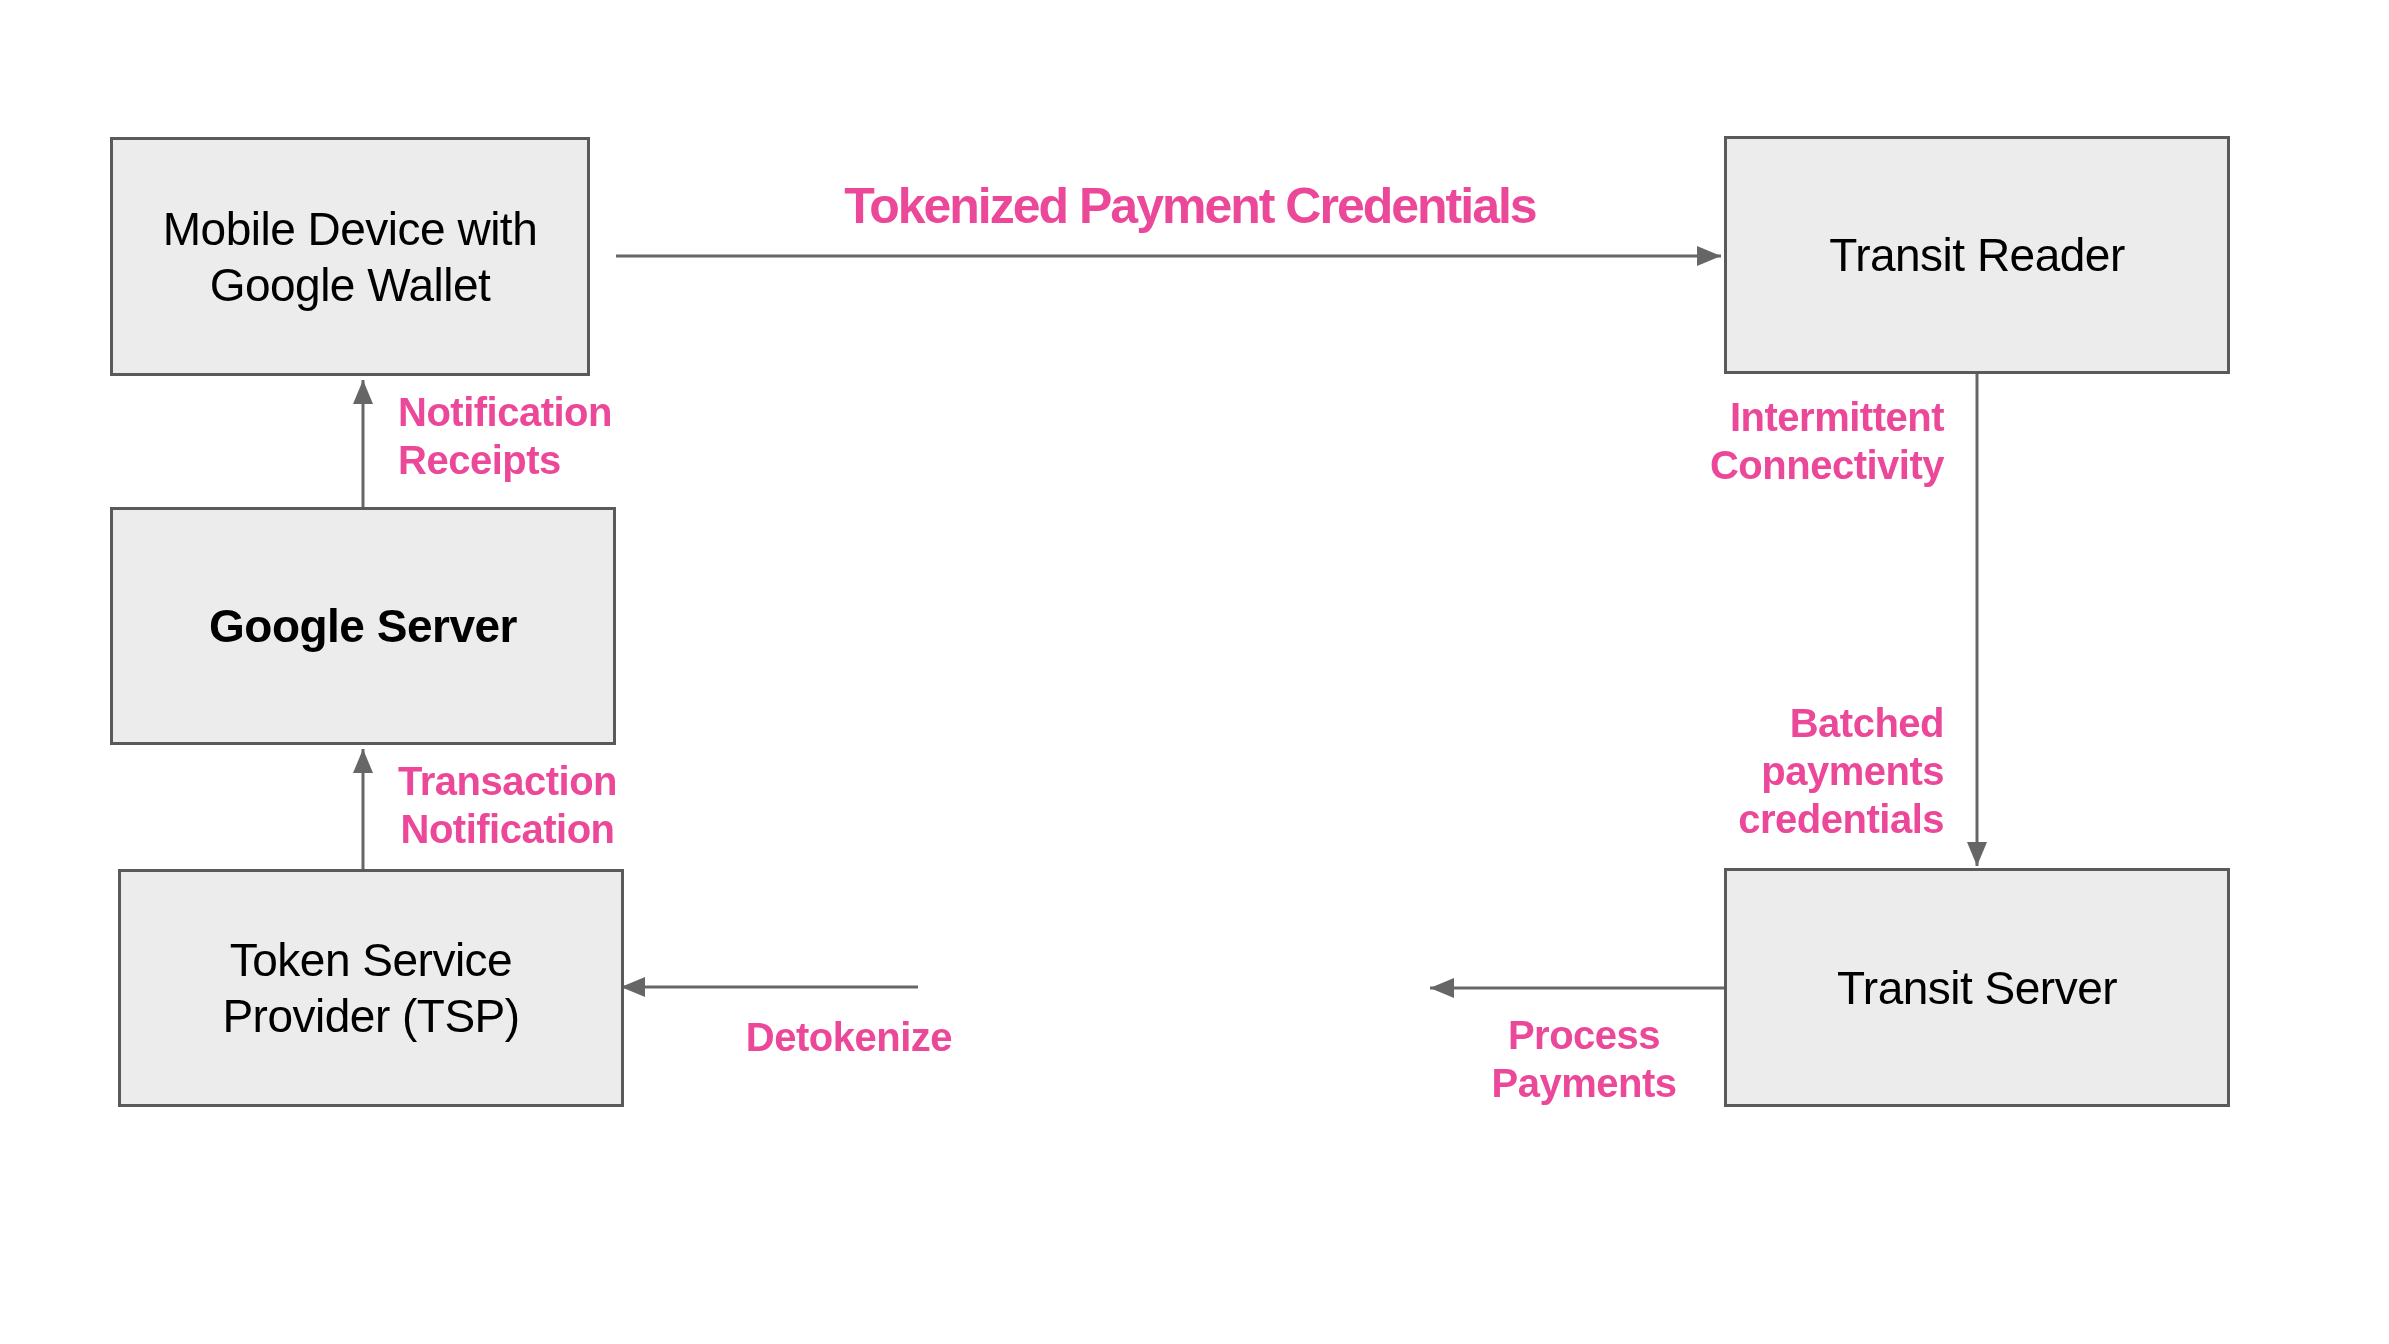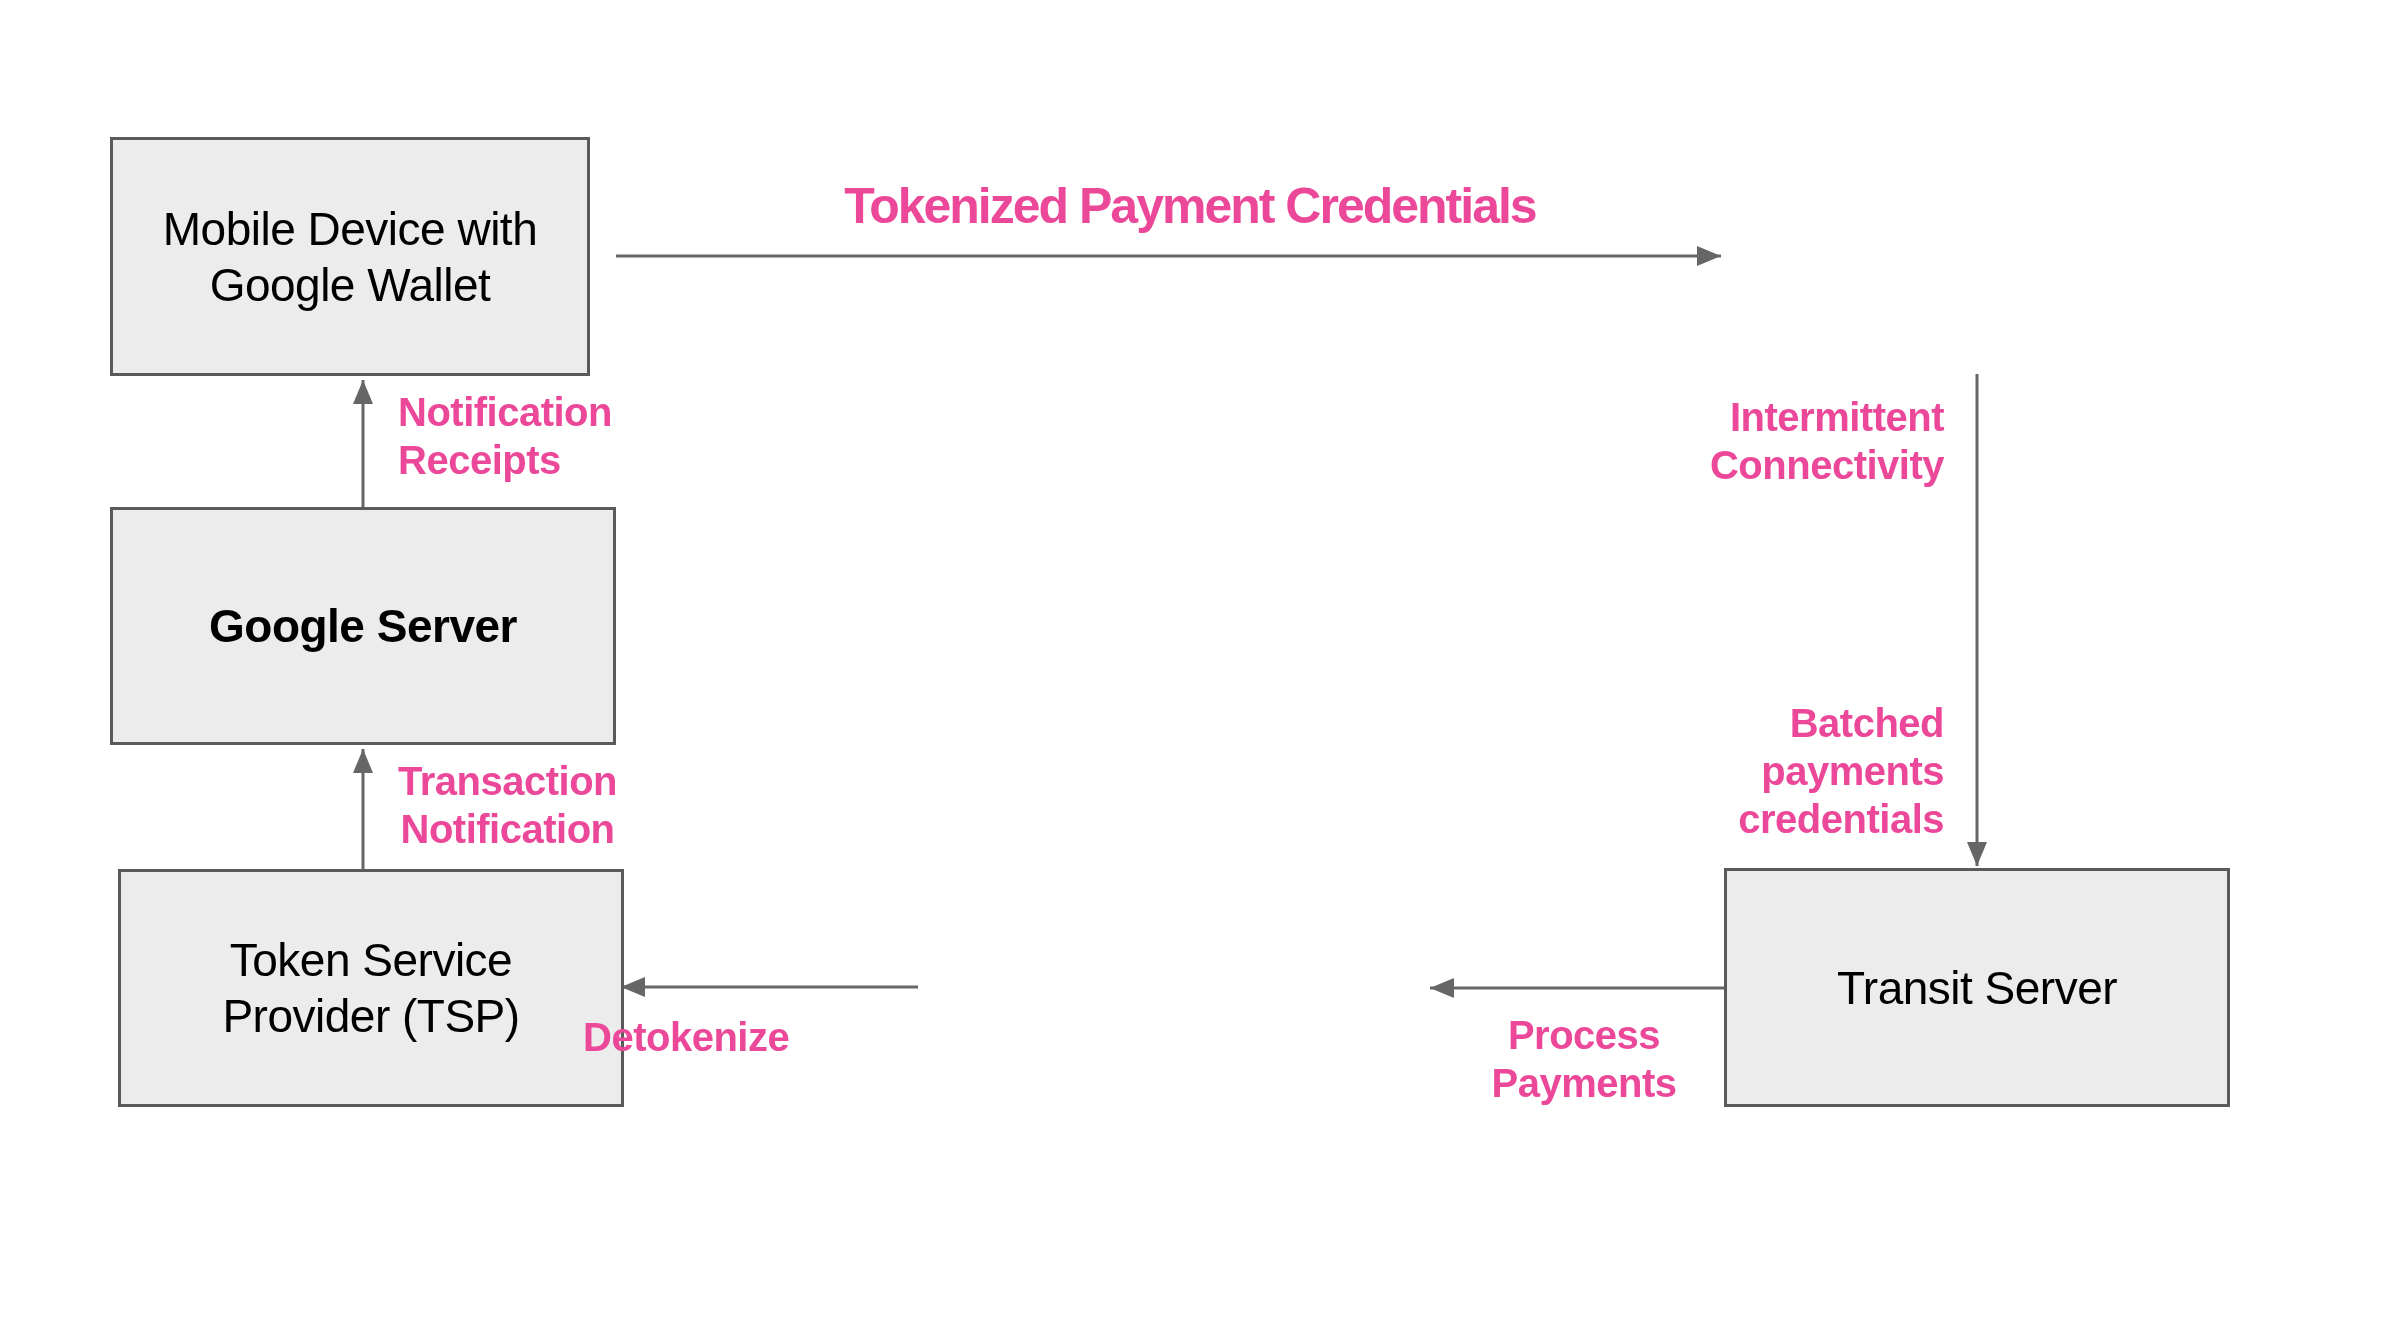--- a/index.html
+++ b/index.html
@@ -46,21 +46,21 @@
     left: 640px; top: 178px; width: 1100px;
     text-align: center;
     font-size: 50px;
     line-height: 56px;
     letter-spacing: -2px;
   }
   #label-receipts      { left: 398px;  top: 388px;  text-align: left; }
   #label-transaction   { left: 398px;  top: 757px;  text-align: center; }
   #label-intermittent  { left: 1544px; top: 393px;  width: 400px; text-align: right; }
   #label-batched       { left: 1544px; top: 699px;  width: 400px; text-align: right; }
-  #label-detokenize    { left: 583px;  top: 1013px; width: 400px; text-align: left; }
+  #label-detokenize    { left: 552px;  top: 1013px; width: 400px; text-align: right; }
   #label-process       { left: 1434px; top: 1011px; width: 300px; text-align: center; }
 
   #edges-svg {
     position: absolute;
     left: 0; top: 0;
     width: 2389px;
     height: 1344px;
     pointer-events: none;
   }
   #edges-svg line {
@@ -83,20 +83,21 @@
     <line x1="1977" y1="374" x2="1977" y2="866" marker-end="url(#arrowhead)"></line>
     <line x1="1724" y1="988" x2="1430" y2="988" marker-end="url(#arrowhead)"></line>
     <line x1="918" y1="987" x2="621" y2="987" marker-end="url(#arrowhead)"></line>
     <line x1="363" y1="869" x2="363" y2="749" marker-end="url(#arrowhead)"></line>
     <line x1="363" y1="507" x2="363" y2="380" marker-end="url(#arrowhead)"></line>
   </svg>
 
   <div class="node" id="node-mobile">Mobile Device with
 Google Wallet</div>
 
+  <div class="node" id="node-reader">Transit Reader</div>
 
   <div class="node" id="node-google">Google Server</div>
 
   <div class="node" id="node-tsp">Token Service
 Provider (TSP)</div>
 
 
   <div class="node" id="node-transit-server">Transit Server</div>
 
   <div class="edge-label" id="label-title">Tokenized Payment Credentials</div>

